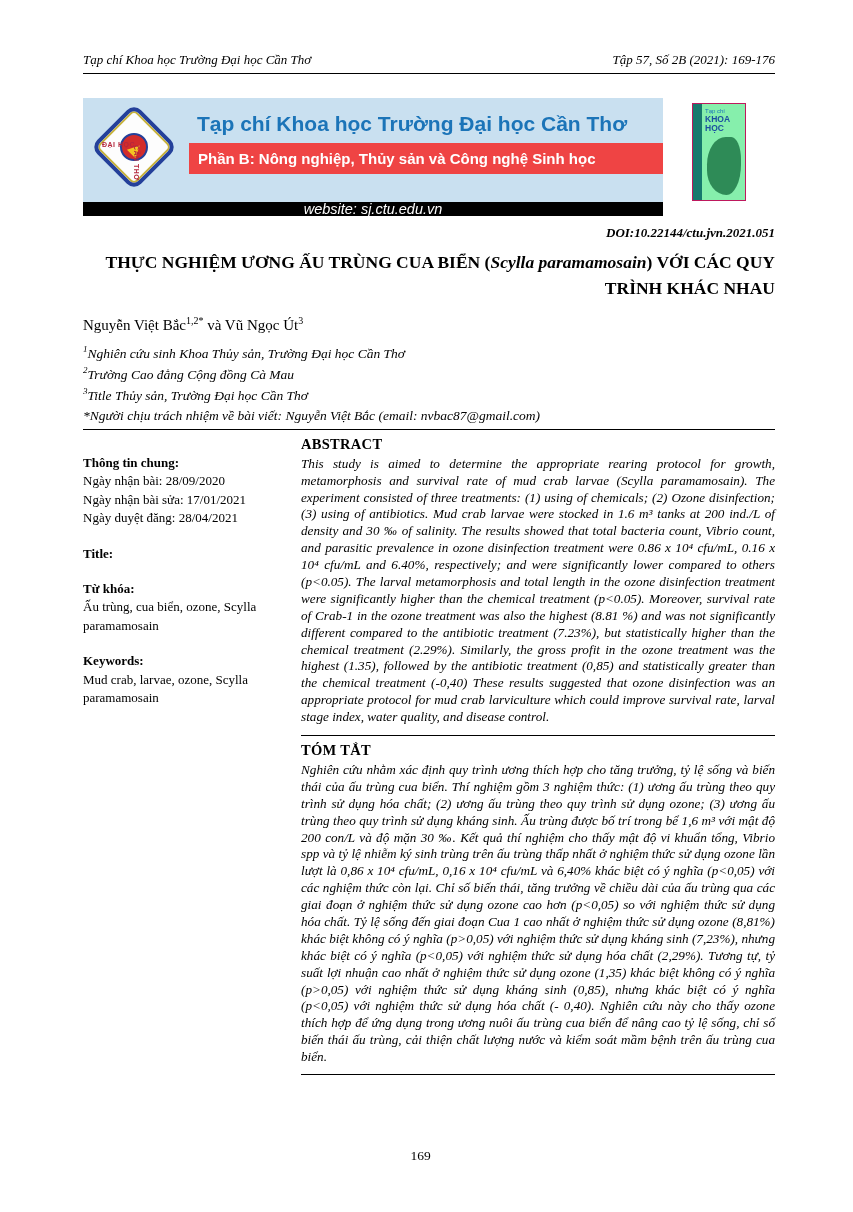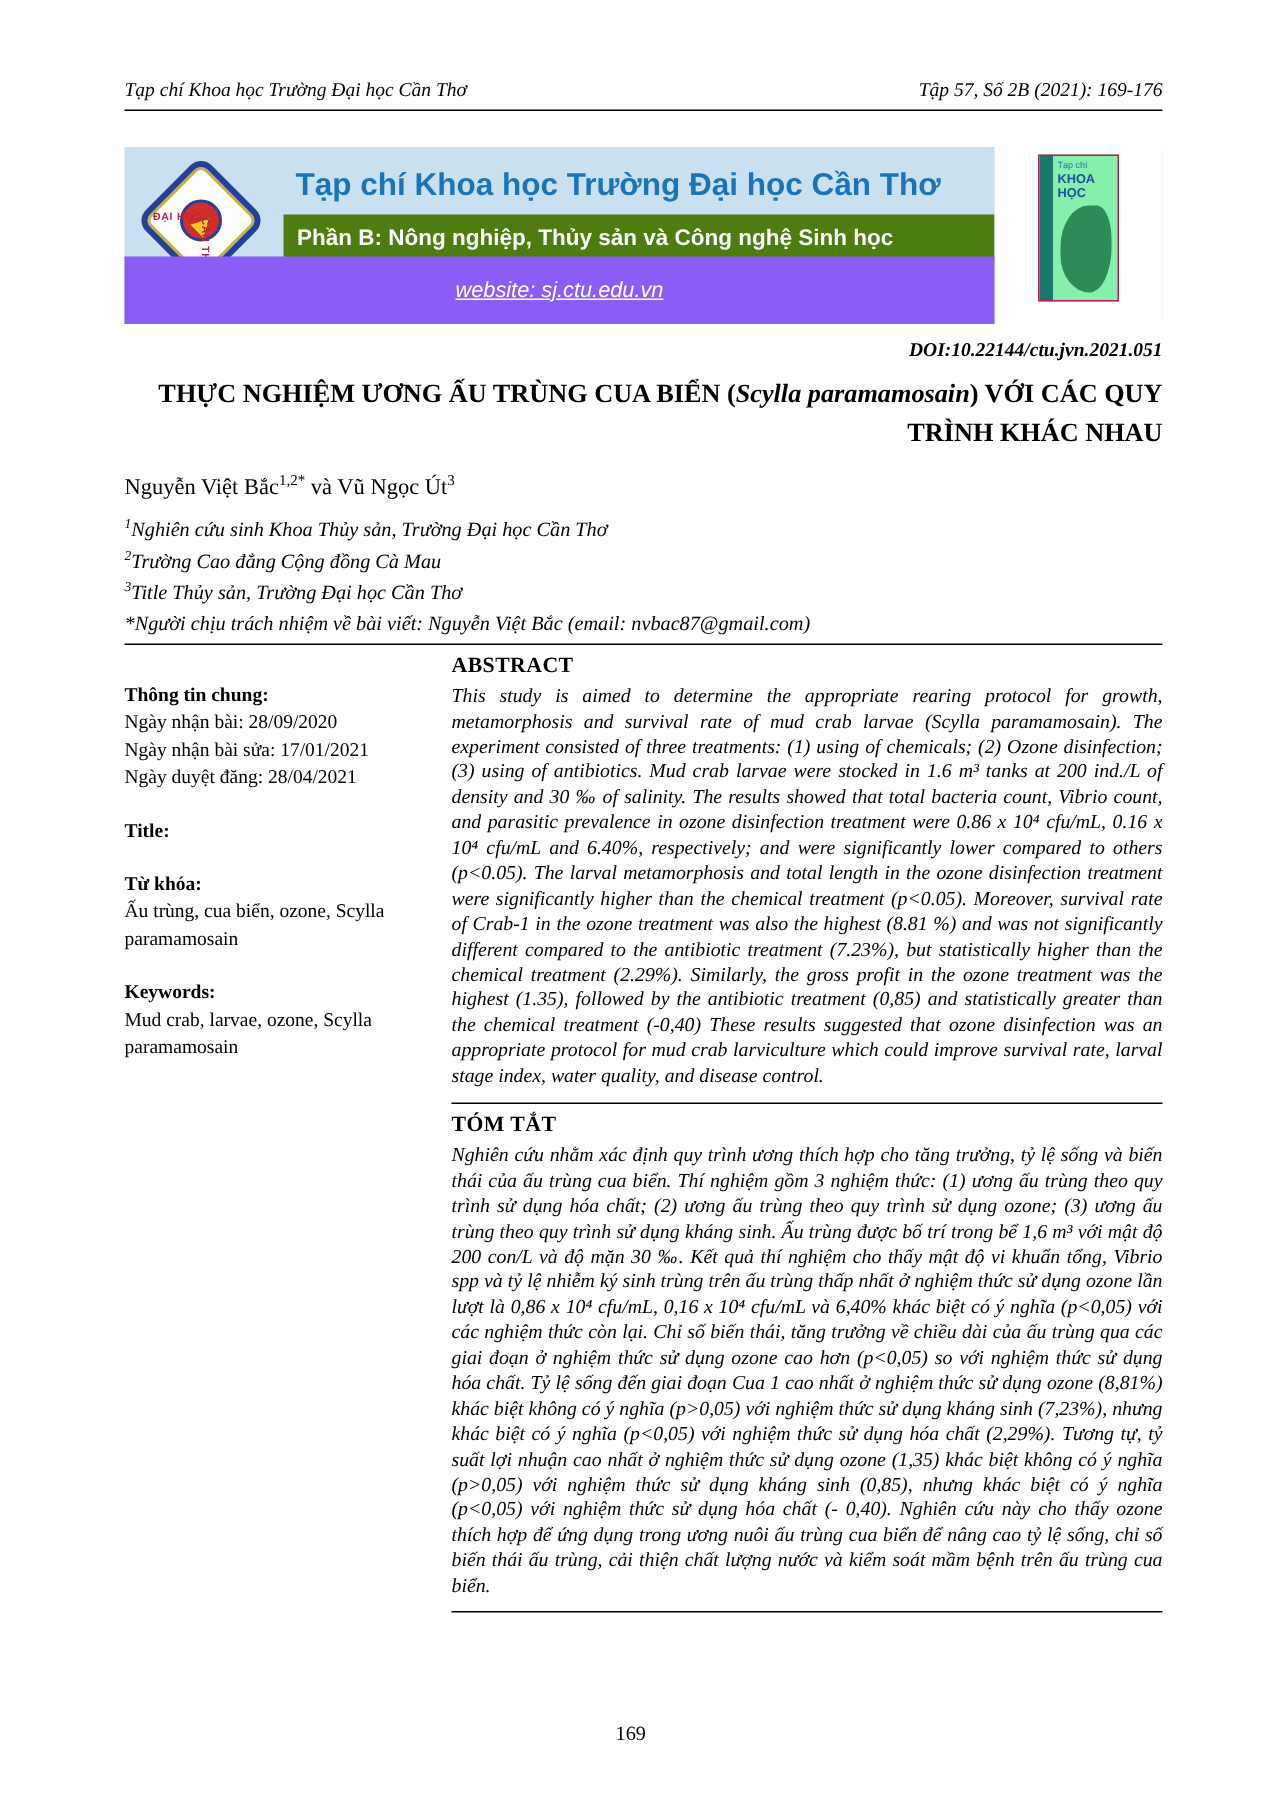--- a/index.html
+++ b/index.html
@@ -33,25 +33,25 @@
   }
   .logo-text-l, .logo-text-r {
     position:absolute; font-size:7px; font-weight:bold; color:#b4273d; letter-spacing:.5px;
     font-family:"Liberation Sans", sans-serif;
   }
   .logo-text-l { left:-2px; bottom:14px; transform:rotate(-45deg); }
   .logo-text-r { right:-4px; bottom:14px; transform:rotate(45deg); }
 
   .banner-mid { flex:1; padding:10px 0 0 4px; }
   .banner-title { color:#1b74b8; font-weight:bold; font-size:21px; padding:4px 0 7px 8px; }
-  .banner-subtitle { background:#4d7c0f; color:#fff; font-weight:bold; font-size:15px; padding:7px 18px 7px 9px; }
+  .banner-subtitle { background:#ef4444; color:#fff; font-weight:bold; font-size:15px; padding:7px 18px 7px 9px; }
   .banner-website {
-    position:absolute; left:0; right:112px; bottom:0; height:45px;
-    background:#8b5cf6; color:#fff; font-style:italic; font-size:14.5px;
-    display:flex; align-items:center; justify-content:center;text-decoration:underline;
+    position:absolute; left:0; right:112px; bottom:0; height:14px;
+    background:#000000; color:#fff; font-style:italic; font-size:14.5px;
+    display:flex; align-items:center; justify-content:center;
   }
   .banner-cover-col { width:112px; background:#ffffff; display:flex; justify-content:center; padding-top:5px; }
   .cover { width:54px; height:98px; border:1px solid #be185d; background:#86efac; position:relative; overflow:hidden; }
   .cover-band { position:absolute; left:0; top:0; bottom:0; width:9px; background:#17796d; }
   .cover-txt { margin:4px 2px 0 12px; line-height:1.1; }
   .cover-line1 { font-size:6px; color:#1b74b8; font-family:"Liberation Sans", sans-serif; }
   .cover-line2 { font-size:8.5px; color:#1b4fa0; font-weight:bold; font-family:"Liberation Sans", sans-serif; }
   .cover-map { position:absolute; left:14px; right:4px; bottom:5px; height:58px; background:#2e8b57; border-radius:58% 30% 45% 60% / 50% 40% 55% 45%; }
 
   

